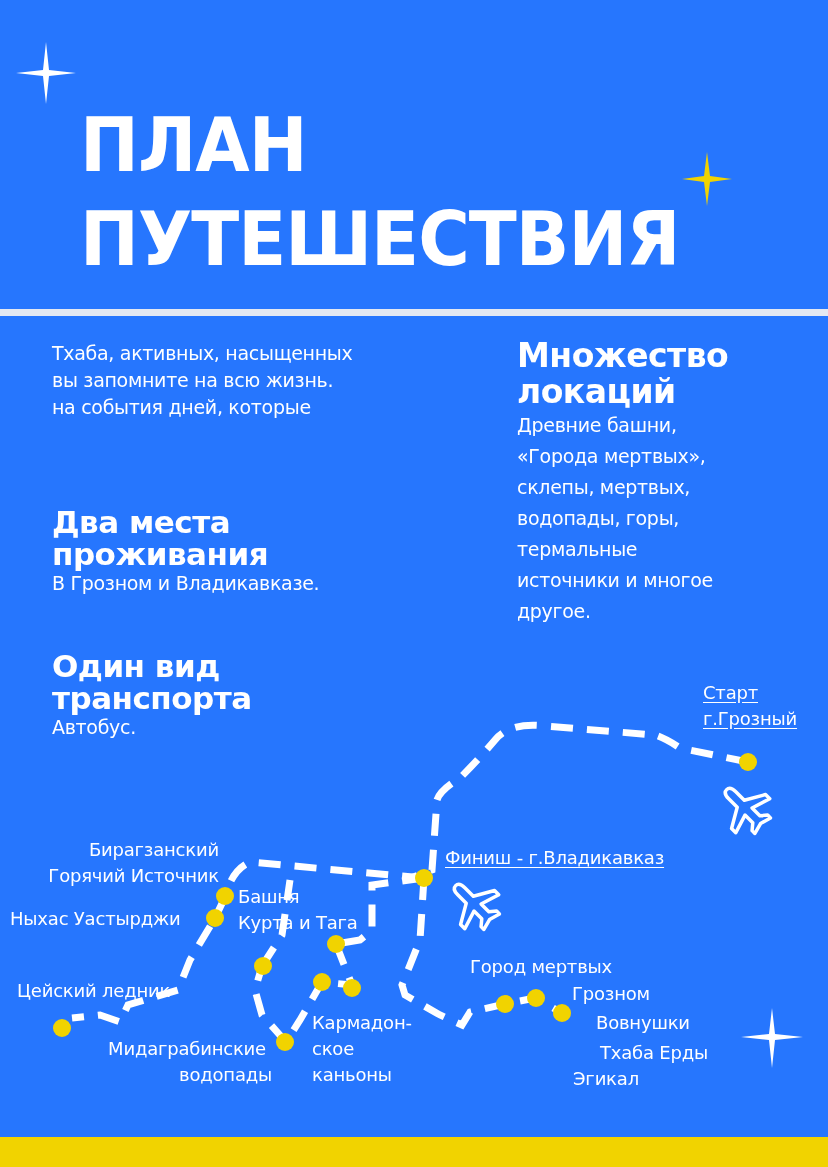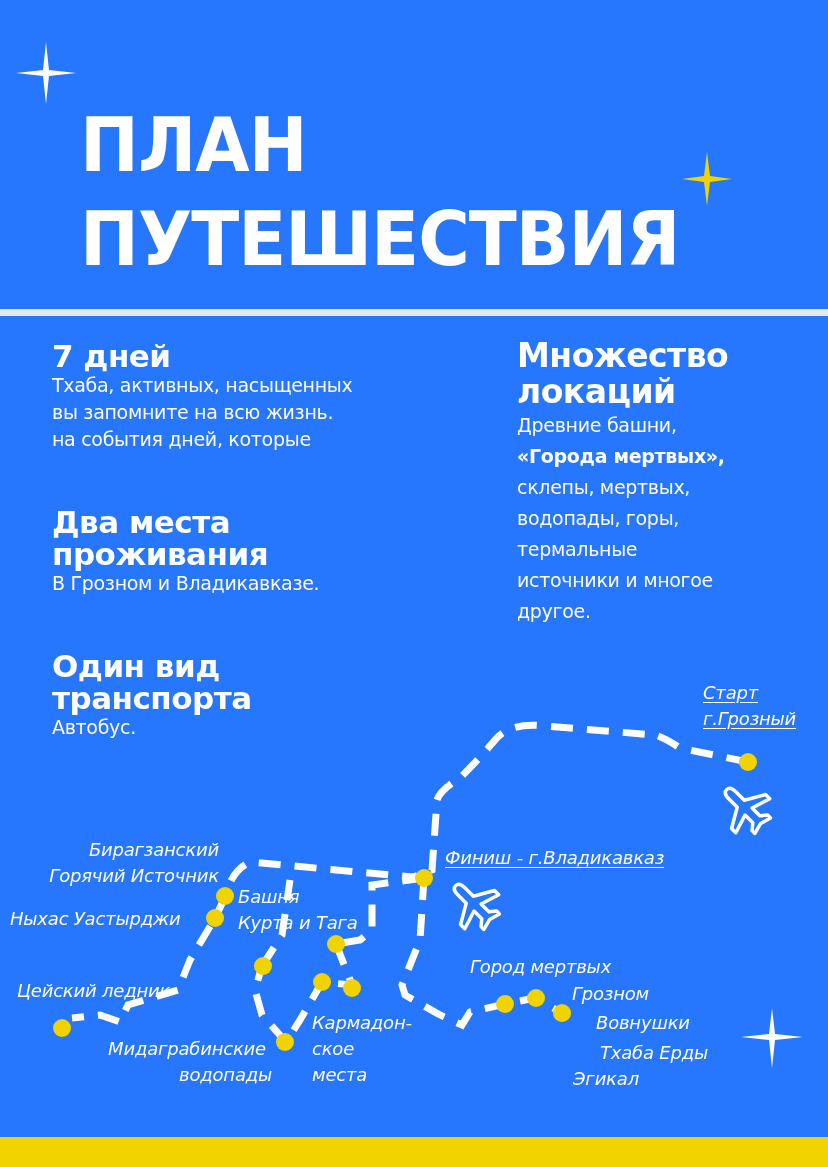--- a/index.html
+++ b/index.html
@@ -4,21 +4,21 @@
 <style>
   html, body { margin:0; padding:0; }
   body { width:828px; height:1167px; background:#2676fe; position:relative; overflow:hidden;
          font-family:"DejaVu Sans", sans-serif; color:#fff; }
   .abs { position:absolute; }
   .title { left:80px; font-family:"DejaVu Sans", sans-serif; font-weight:bold; font-size:74px;
            letter-spacing:-1px; line-height:1; transform:scaleX(0.95); transform-origin:left; }
   .sep { left:0; top:309px; width:828px; height:7px; background:#e3e8f2; }
   .h { font-weight:bold; font-size:31px; line-height:32px; letter-spacing:-0.5px; }
   .p { font-size:19px; line-height:27px; letter-spacing:-0.3px; }
-  .lbl { font-size:18px; line-height:26px; white-space:nowrap; letter-spacing:-0.2px;font-style:italic; }
+  .lbl { font-size:18px; line-height:26px; white-space:nowrap; letter-spacing:-0.2px; }
   .u { text-decoration:underline; text-underline-offset:3px; }
   .yellow-bar { left:0; top:1137px; width:828px; height:30px; background:#f1d300; }
   svg { position:absolute; left:0; top:0; }
 </style>
 </head>
 <body>
 
 <svg width="828" height="1167">
   <g fill="#fff">
     <path d="M46 42 L49 70 L76 73 L49 76 L46 104 L43 76 L16 73 L43 70 Z"></path>
@@ -62,21 +62,20 @@
     <path d="M0 -26 Q5 -26 5 -18 L5 -6 L24 5 L24 11 L5 5 L5 16 L11 21 L11 25 L0 22 L-11 25 L-11 21 L-5 16 L-5 5 L-24 11 L-24 5 L-5 -6 L-5 -18 Q-5 -26 0 -26 Z"></path>
   </g>
 </svg>
 
 <div class="abs title" style="top:108px;">ПЛАН</div>
 <div class="abs title" style="top:202px;">ПУТЕШЕСТВИЯ</div>
 
 <div class="abs sep"></div>
 
 <div class="abs" style="left:52px; top:340px;">
-  <div class="h">7 дней</div>
   <div class="p">Тхаба, активных, насыщенных</div>
   <div class="p">вы запомните на всю жизнь.</div>
   <div class="p">на события дней, которые</div>
 </div>
 
 <div class="abs" style="left:52px; top:506px;">
   <div class="h">Два места</div>
   <div class="h">проживания</div>
   <div class="p">В Грозном и Владикавказе.</div>
 </div>
@@ -84,21 +83,21 @@
 <div class="abs" style="left:52px; top:650px;">
   <div class="h">Один вид</div>
   <div class="h">транспорта</div>
   <div class="p">Автобус.</div>
 </div>
 
 <div class="abs" style="left:517px; top:338px;">
   <div class="h" style="font-size:33px; line-height:36px;">Множество</div>
   <div class="h" style="font-size:33px; line-height:36px;">локаций</div>
   <div class="p" style="line-height:31px;">Древние башни,</div>
-  <div class="p" style="line-height:31px;font-weight:bold;">«Города мертвых»,</div>
+  <div class="p" style="line-height:31px;">«Города мертвых»,</div>
   <div class="p" style="line-height:31px;">склепы, мертвых,</div>
   <div class="p" style="line-height:31px;">водопады, горы,</div>
   <div class="p" style="line-height:31px;">термальные</div>
   <div class="p" style="line-height:31px;">источники и многое</div>
   <div class="p" style="line-height:31px;">другое.</div>
 </div>
 
 <div class="abs lbl u" style="left:703px; top:680px;">Старт</div>
 <div class="abs lbl u" style="left:703px; top:706px;">г.Грозный</div>
 <div class="abs lbl u" style="left:445px; top:845px;">Финиш - г.Владикавказ</div>
@@ -106,20 +105,20 @@
 <div class="abs lbl" style="right:609px; top:837px;">Бирагзанский</div>
 <div class="abs lbl" style="right:609px; top:863px;">Горячий Источник</div>
 <div class="abs lbl" style="left:10px; top:906px;">Ныхас Уастырджи</div>
 <div class="abs lbl" style="left:238px; top:884px;">Башня</div>
 <div class="abs lbl" style="left:238px; top:910px;">Курта и Тага</div>
 <div class="abs lbl" style="left:17px; top:978px;">Цейский ледник</div>
 <div class="abs lbl" style="right:562px; top:1036px;">Мидаграбинские</div>
 <div class="abs lbl" style="right:556px; top:1062px;">водопады</div>
 <div class="abs lbl" style="left:312px; top:1010px;">Кармадон-</div>
 <div class="abs lbl" style="left:312px; top:1036px;">ское</div>
-<div class="abs lbl" style="left:312px; top:1062px;">места</div>
+<div class="abs lbl" style="left:312px; top:1062px;">каньоны</div>
 <div class="abs lbl" style="left:470px; top:954px;">Город мертвых</div>
 <div class="abs lbl" style="left:572px; top:981px;">Грозном</div>
 <div class="abs lbl" style="left:596px; top:1010px;">Вовнушки</div>
 <div class="abs lbl" style="left:600px; top:1040px;">Тхаба Ерды</div>
 <div class="abs lbl" style="left:573px; top:1066px;">Эгикал</div>
 
 <div class="abs yellow-bar"></div>
 
 </body></html>

